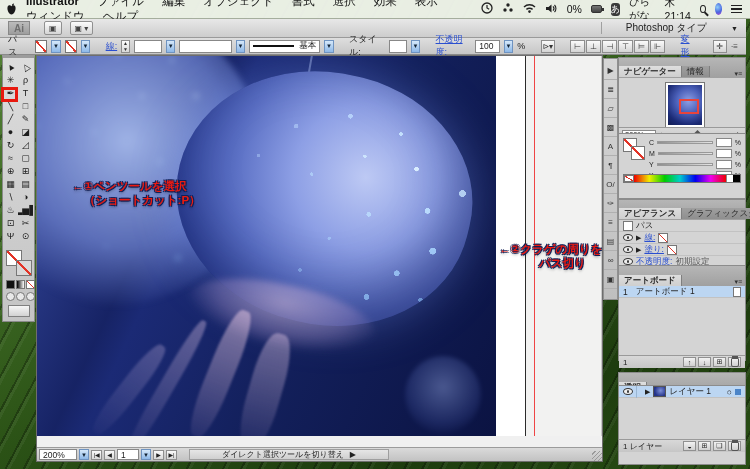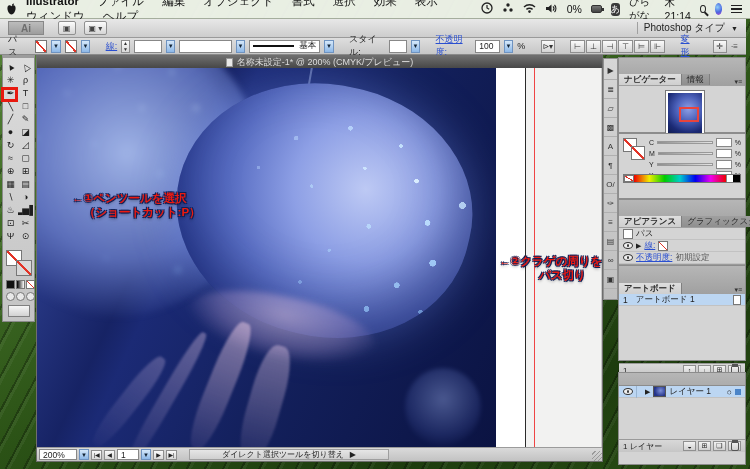--- a/index.html
+++ b/index.html
@@ -21,25 +21,25 @@
   .batt::after{content:"";position:absolute;right:-3px;top:2px;width:2px;height:3px;background:#333;}
   .mag{width:8px;height:8px;border:1.5px solid #222;border-radius:50%;position:relative;display:inline-block;}
   .mag::after{content:"";position:absolute;width:5px;height:1.5px;background:#222;transform:rotate(45deg);right:-4px;bottom:-2px;}
   .siri{width:12px;height:12px;border-radius:50%;background:radial-gradient(circle at 35% 35%,#8fd0f8,#4a66e0 55%,#b44fd0);}
   .nclist{display:flex;flex-direction:column;gap:2px;}
   .nclist i{display:block;width:11px;height:1.5px;background:#222;}
 
   
   .apph{position:absolute;left:0;top:19px;width:746px;height:19px;background:linear-gradient(#e8e8e8,#cdcdcd);
     border-bottom:1px solid #9a9a9a;display:flex;align-items:center;padding:0 8px;font-size:10px;color:#333;}
-  .ai{width:36px;height:14px;background:linear-gradient(#bcbcbc,#9d9d9d);border:1px solid #888;color:#6e6e6e;font-weight:bold;
+  .ai{width:22px;height:14px;background:linear-gradient(#bcbcbc,#9d9d9d);border:1px solid #888;color:#6e6e6e;font-weight:bold;
     font-size:10px;display:flex;align-items:center;justify-content:center;margin-right:14px;}
   .hbtn{height:14px;padding:0 4px;margin-right:8px;background:linear-gradient(#fcfcfc,#d5d5d5);border:1px solid #909090;border-radius:2px;
     font-size:8px;color:#444;display:flex;align-items:center;gap:2px;}
-  .wsp{margin-left:auto;display:flex;align-items:center;gap:6px;font-size:10px;color:#222;}
+  .wsp{margin-left:auto;display:flex;align-items:center;gap:24px;font-size:10px;color:#222;}
   .vsep{width:1px;height:12px;background:#a0a0a0;}
 
   
   .cbar{position:absolute;left:0;top:38px;width:746px;height:17px;background:linear-gradient(#dedede,#c6c6c6);
     border-bottom:1px solid #8a8a8a;display:flex;align-items:center;font-size:9px;color:#222;padding:0 8px;gap:4px;}
   .clabel{margin-right:6px;}
   .blue{color:#2a4fd0;text-decoration:underline;}
   .sw{width:13px;height:13px;}
   .slash{background-color:#fff;border:1px solid #777;
     background-image:linear-gradient(to top right,transparent 44%,#e23427 44%,#e23427 56%,transparent 56%);}
@@ -131,21 +131,21 @@
   .ann1{left:35px;top:92px;margin-top:31px;}
   .ann1 .ind{display:block;margin-left:12px;}
   .ann2{left:462px;top:186px;}
   .ann2 .ind{display:block;margin-left:40px;}
 
   
   .strip{position:absolute;left:603px;top:58px;width:15px;height:242px;background:linear-gradient(#d6d6d6,#bfbfbf);
     border:1px solid #909090;display:flex;flex-direction:column;align-items:center;padding-top:2px;}
   .sicon{width:13px;height:19px;font-size:8px;color:#333;display:flex;align-items:center;justify-content:center;border-bottom:1px solid #b0b0b0;}
   .panel{position:absolute;left:618px;width:128px;background:#d4d4d4;border:1px solid #8c8c8c;}
-  .ptabs{height:28px;background:linear-gradient(#b6b6b6,#a0a0a0);display:flex;align-items:flex-end;font-size:8.5px;color:#2a2a2a;}
+  .ptabs{height:20px;background:linear-gradient(#b6b6b6,#a0a0a0);display:flex;align-items:flex-end;font-size:8.5px;color:#2a2a2a;}
   .ptab{padding:1px 5px;height:11px;background:linear-gradient(#9f9f9f,#8f8f8f);border-right:1px solid #7f7f7f;white-space:nowrap;
     display:flex;align-items:center;overflow:hidden;}
   .ptab.active{background:linear-gradient(#dedede,#cfcfcf);font-weight:bold;}
   .pmenu{margin-left:auto;font-size:7px;color:#333;padding:0 3px;}
   .pbody{position:relative;font-size:8.5px;color:#222;}
   .navthumb{position:absolute;left:46px;top:4px;width:40px;height:46px;background:#fff;border:1px solid #777;padding:2px;}
   .navmini{width:100%;height:100%;background:radial-gradient(circle at 60% 40%,#8d9fe5 0%,#4a5fb8 40%,#1b2a75 75%,#121d52 100%);position:relative;}
   .navrect{position:absolute;right:3px;top:14px;width:20px;height:15px;border:2px solid #e8443c;}
   .navbar{position:absolute;left:0;bottom:0;width:100%;height:13px;border-top:1px solid #9a9a9a;
     display:flex;align-items:center;padding:0 3px;gap:4px;background:linear-gradient(#d8d8d8,#c8c8c8);}
@@ -328,24 +328,20 @@
     <div class="circrow">
       <span></span>
       <span></span>
       <span></span>
     </div>
     <div class="smode"></div>
   </div>
   <div class="penhl"></div>
 
   <div class="dwin">
-    <div class="ttl">
-      <span class="dicon"></span>
-      <span>名称未設定-1* @ 200% (CMYK/プレビュー)</span>
-    </div>
     <div class="cnv">
       <div class="photo">
         <div class="jback">
             <div class="spots dim"></div>
           </div>
         <div class="fil"></div>
         <div class="jmain">
             <div class="spots"></div>
           </div>
         <div class="skirt"></div>
@@ -473,20 +469,26 @@
       </div>
     <div class="pbody">
       <div class="arow">
           <span class="sw" style="width:10px;height:10px;background:#fff;border:1px solid #777"></span>
           <span>パス</span>
         </div>
       <div class="arow">
           <span class="eye"></span>
           <span class="small">▶</span>
           <span class="blue">線:</span>
+          <span class="sw slash" style="width:10px;height:10px"></span>
+        </div>
+      <div class="arow">
+          <span class="eye"></span>
+          <span class="small">▶</span>
+          <span class="blue">塗り:</span>
           <span class="sw slash" style="width:10px;height:10px"></span>
         </div>
       <div class="arow">
           <span class="eye"></span>
           <span class="blue">不透明度:</span>
           <span class="dim2">初期設定</span>
         </div>
       <div class="abar">
         <span class="ic">■</span>
         <span class="ic">□</span>

